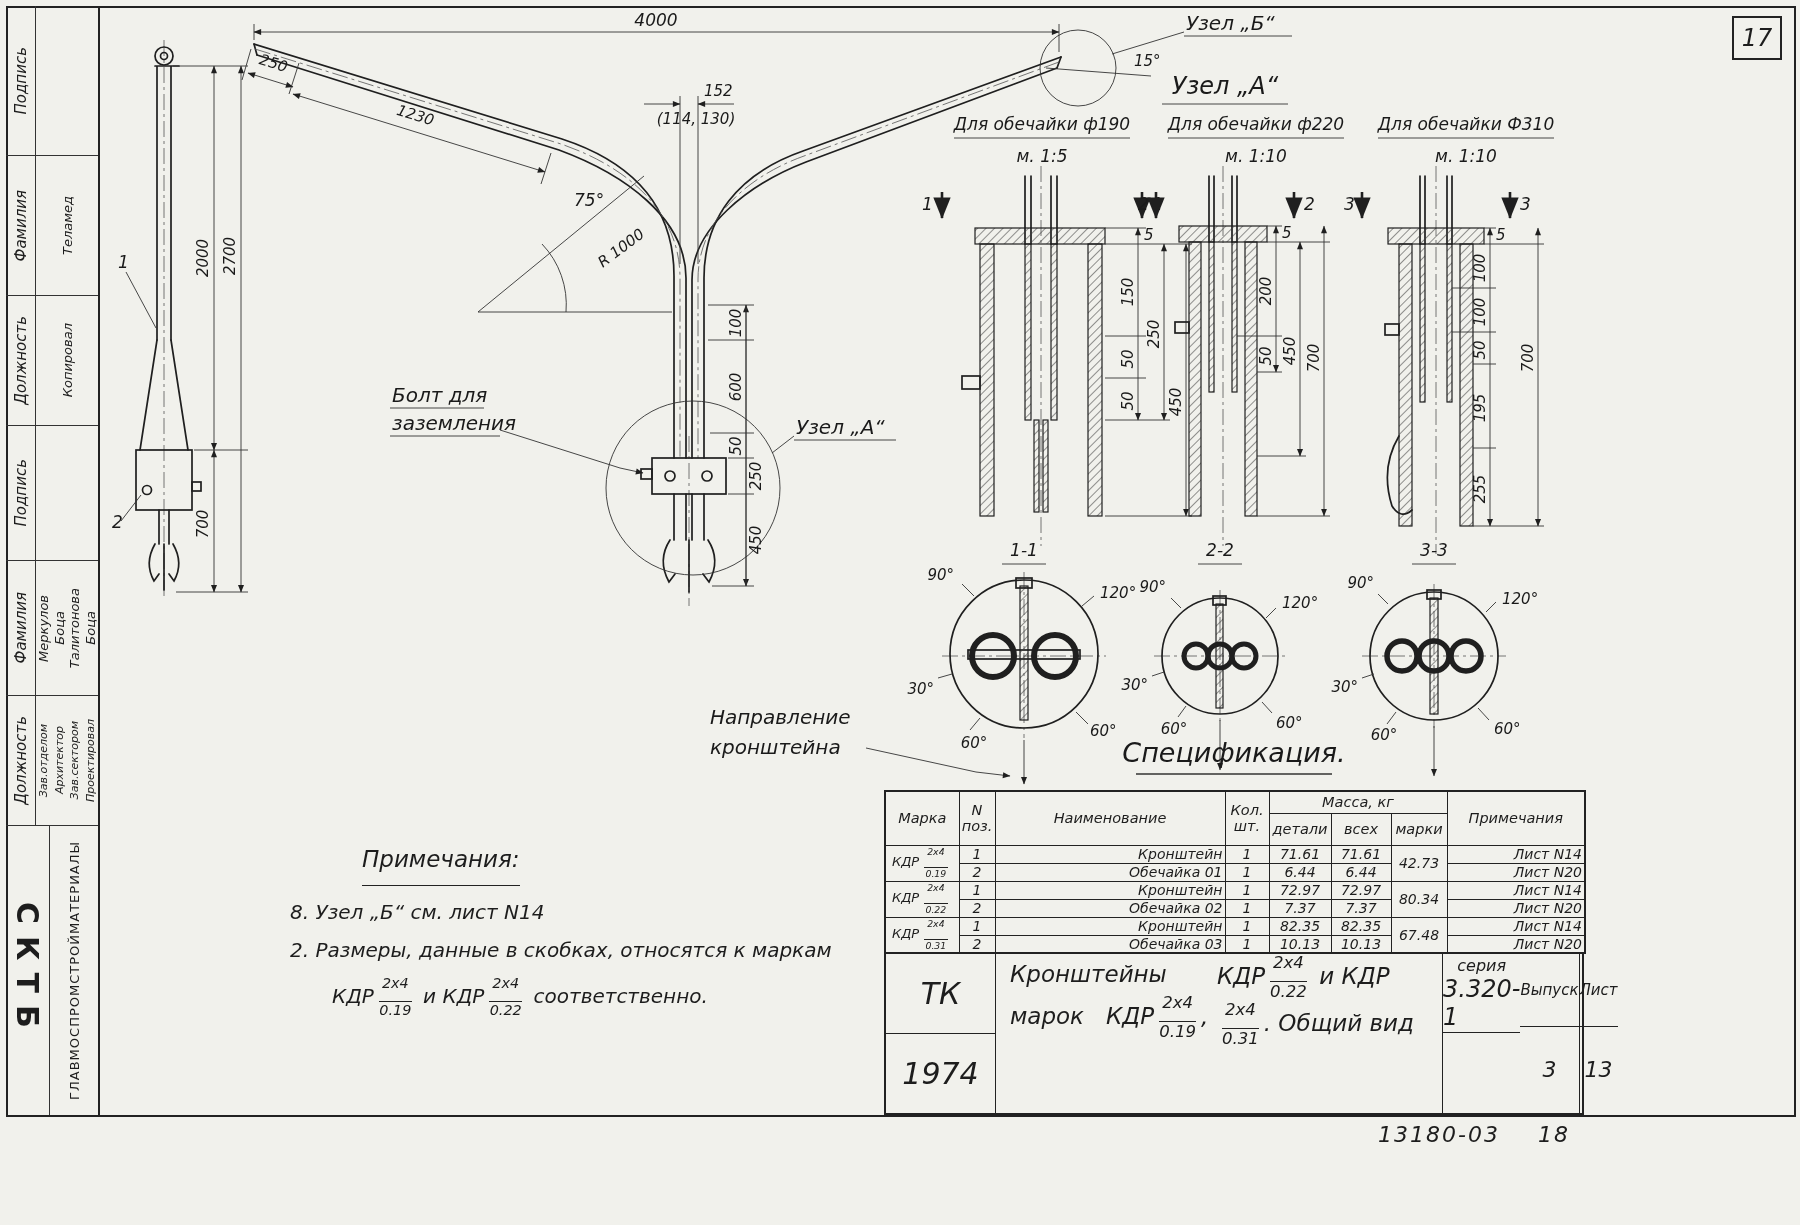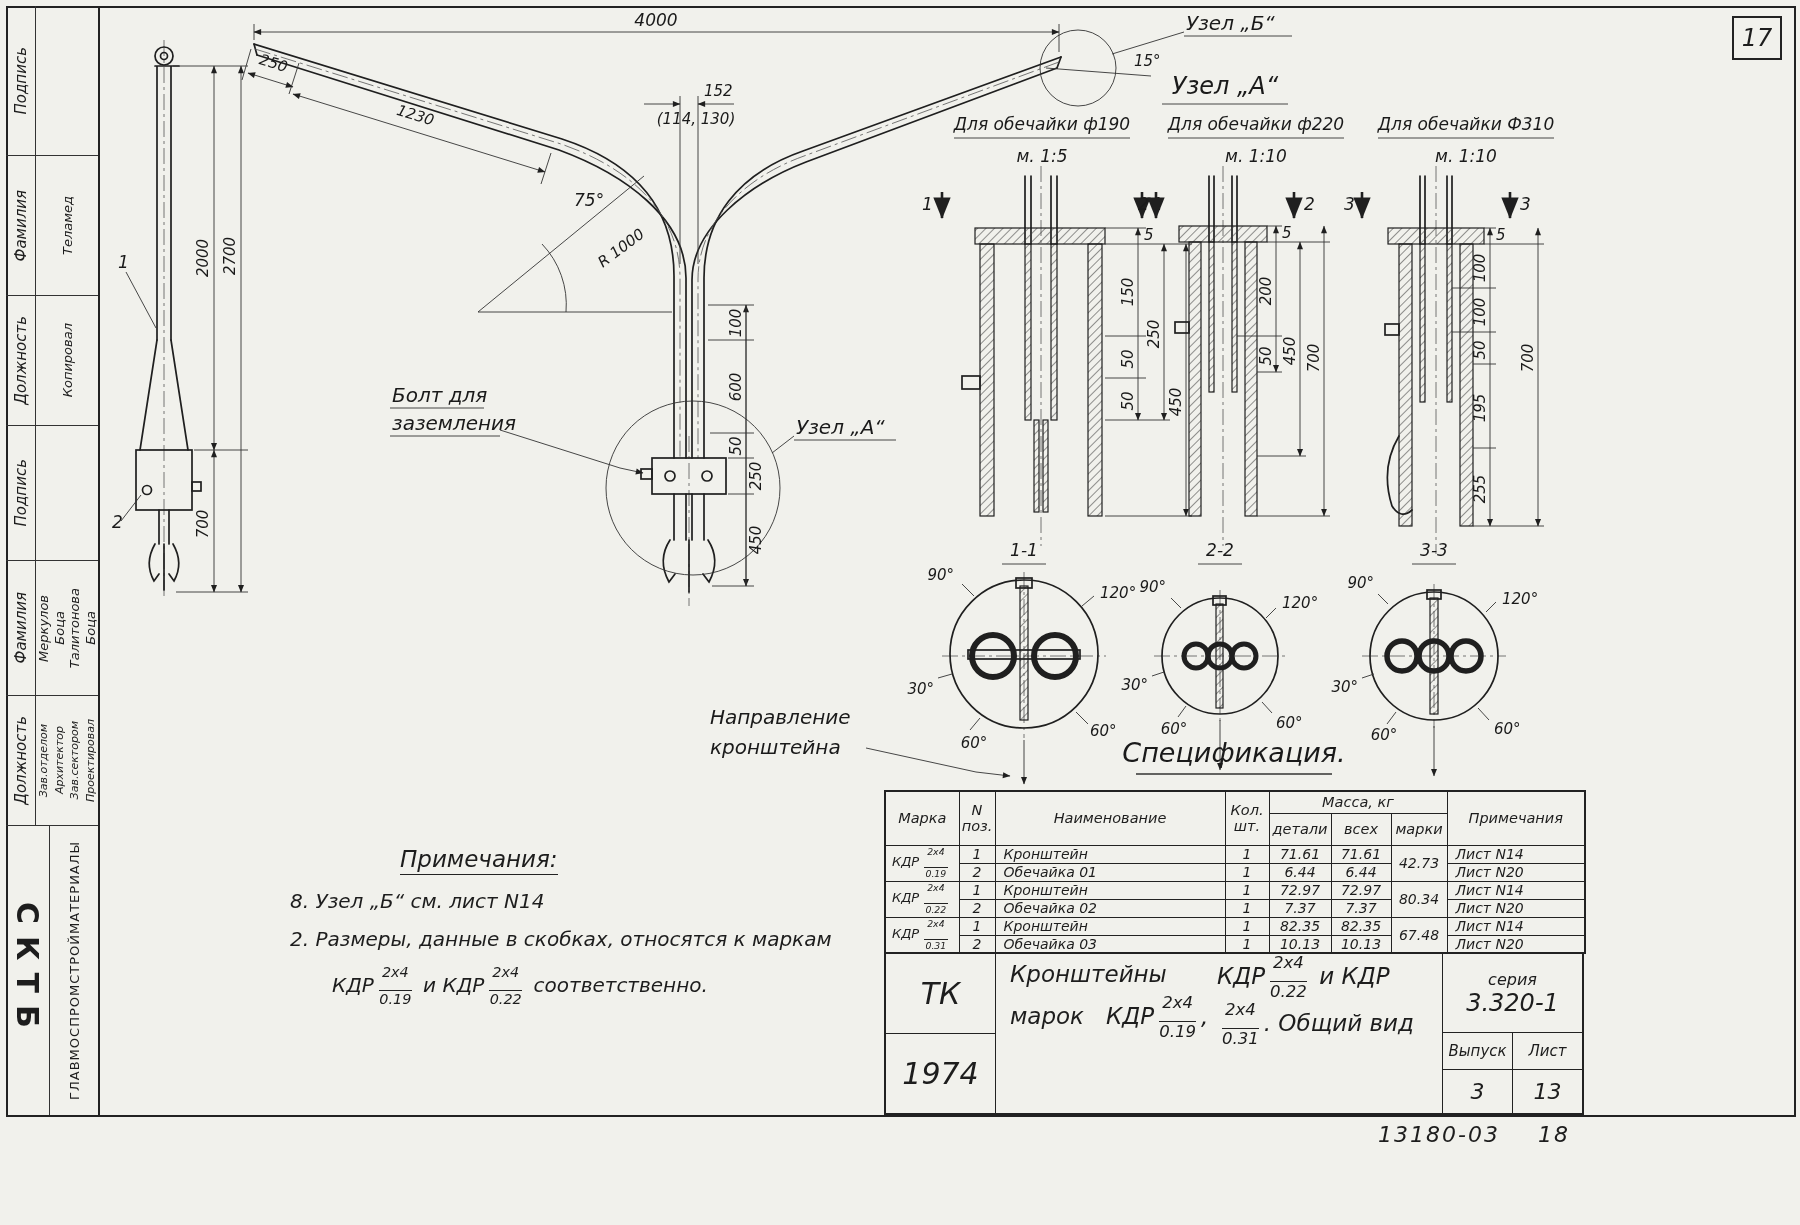--- a/index.html
+++ b/index.html
@@ -44,45 +44,45 @@
   .ring { stroke:#1f1f1f; fill:none; }
   .hatchfill { fill:url(#hatch); stroke:#1f1f1f; stroke-width:1.2; }
   text.dim { font:italic 15px "DejaVu Sans", sans-serif; fill:#1a1a1a; }
   text.dimb { font:italic 17px "DejaVu Sans", sans-serif; fill:#1a1a1a; }
   text.lbl { font:italic 20px "DejaVu Sans", sans-serif; fill:#1a1a1a; }
   text.ttl { font:italic 17px "DejaVu Sans", sans-serif; fill:#1a1a1a; }
   text.hdg { font:italic 24px "DejaVu Sans", sans-serif; fill:#1a1a1a; }
   text.spec { font:italic 27px "DejaVu Sans", sans-serif; fill:#1a1a1a; }
   
   .notes { position:absolute; left:290px; top:846px; width:560px; font-style:italic; font-size:20px; }
-  .notes .nhead { font-size:23px; margin-left:110px; display:inline-block; border-bottom:1.6px solid #222; padding-bottom:2px; }
+  .notes .nhead { font-size:23px; margin-left:72px; display:inline-block; border-bottom:1.6px solid #222; padding-bottom:13px; }
   .notes p { margin:14px 0 0 0; }
   .notes .indent { margin-left:42px; }
   
   .frac { display:inline-flex; flex-direction:column; align-items:center; vertical-align:middle; line-height:1.05; font-size:0.72em; margin:0 5px; }
   .frac .num { border-bottom:1.4px solid #222; padding:0 3px 10px; }
   .frac .den { padding-top:1px; }
   
   .spec-wrap { position:absolute; left:884px; top:790px; width:700px; }
   table.spec { border-collapse:collapse; table-layout:fixed; width:700px; font-style:italic; font-size:14px; }
   table.spec td {
     border:1.5px solid #222; text-align:center; padding:0 2px; height:18px;
     overflow:hidden; white-space:nowrap; box-sizing:border-box;
   }
   table.spec { border:2.5px solid #222; }
-  table.spec td.tl { text-align:left; padding-left:8px; }
+  table.spec td.tl { text-align:right; padding-left:8px; }
   table.spec .hdr td { font-size:14.5px; }
   .markcell { font-size:13px; }
   
   .tblock { display:flex; width:700px; height:161px; border:2.5px solid #222; border-top:none; box-sizing:border-box; font-style:italic; }
   .tb-left { width:110px; border-right:1.8px solid #222; display:flex; flex-direction:column; box-sizing:border-box; }
   .tb-left > div { flex:1; display:flex; align-items:center; justify-content:center; font-size:30px; }
   .tb-left > div:first-child { border-bottom:1.8px solid #222; }
   .tb-mid { flex:1; display:flex; flex-direction:row; justify-content:center; padding:0 14px; font-size:23px; line-height:40px; }
-  .tb-right { width:140px; border-left:1.8px solid #222; display:flex; flex-direction:column; box-sizing:border-box; }
+  .tb-right { width:140px; border-left:1.8px solid #222; display:flex; box-sizing:border-box; }
   .tb-seria { height:78px; border-bottom:1.8px solid #222; display:flex; flex-direction:column; align-items:center; justify-content:center; }
   .tb-seria .slab { font-size:16px; }
   .tb-seria .sval { font-size:24px; }
   .tb-vl { flex:1; display:flex; }
   .tb-vl > div { flex:1; display:flex; flex-direction:column; }
   .tb-vl > div:first-child { border-right:1.8px solid #222; }
   .tb-vl .cell-lab { flex:1; display:flex; align-items:center; justify-content:center; font-size:15px; border-bottom:1.4px solid #222; }
   .tb-vl .cell-val { flex:1.2; display:flex; align-items:center; justify-content:center; font-size:22px; }
   .footer-code { position:absolute; left:1378px; top:1122px; font-style:italic; font-size:22px; letter-spacing:2px; }
   .footer-code span { margin-right:38px; }

